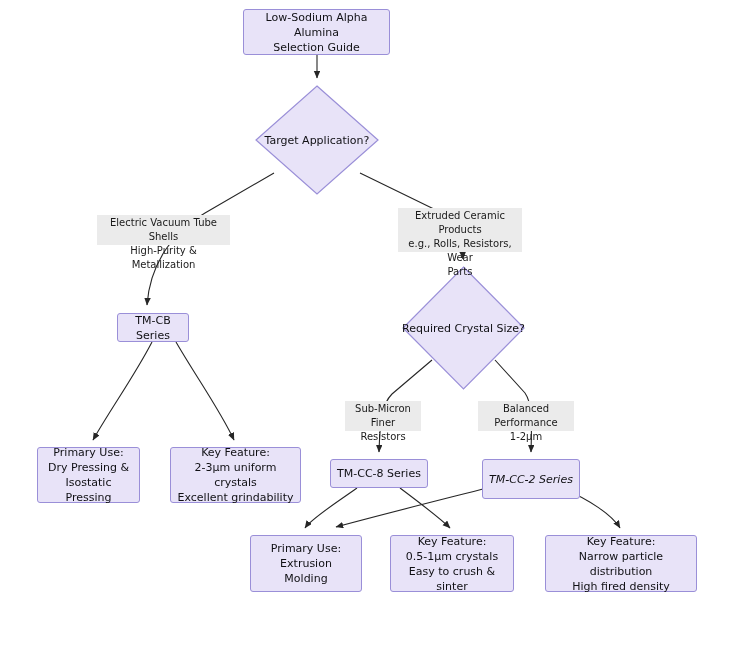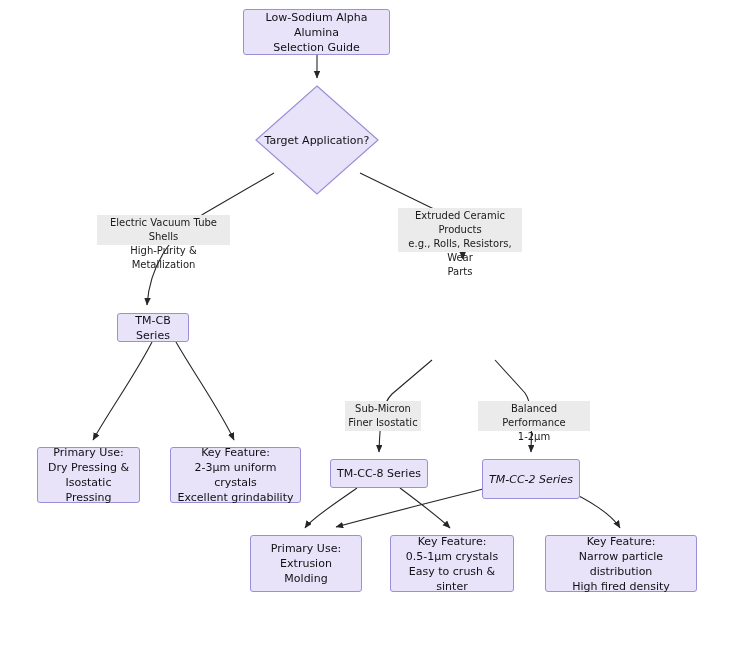--- a/index.html
+++ b/index.html
@@ -126,20 +126,26 @@
     <svg class="diamond-shape" viewBox="0 0 124 110" preserveAspectRatio="none">
       <polygon points="62,1 123,55 62,109 1,55" fill="#e8e3f8" stroke="#9a8fd8" stroke-width="1.2"></polygon>
     </svg>
     <div class="diamond-label">Target Application?</div>
   </div>
 
   <div class="node" style="left:117px; top:313px; width:72px; height:29px;">
     <span class="node-text">TM-CB Series</span>
   </div>
 
+  <div class="diamond-wrap" style="left:402px; top:266px; width:123px; height:124px;">
+    <svg class="diamond-shape" viewBox="0 0 123 124" preserveAspectRatio="none">
+      <polygon points="61.5,1 122,62 61.5,123 1,62" fill="#e8e3f8" stroke="#9a8fd8" stroke-width="1.2"></polygon>
+    </svg>
+    <div class="diamond-label">Required Crystal Size?</div>
+  </div>
 
   <div class="node" style="left:330px; top:459px; width:98px; height:29px;">
     <span class="node-text">TM-CC-8 Series</span>
   </div>
 
   <div class="node" style="left:482px; top:459px; width:98px; height:40px;font-style:italic;">
     <span class="node-text">TM-CC-2 Series</span>
   </div>
 
   <div class="node" style="left:37px; top:447px; width:103px; height:56px;">
@@ -172,18 +178,18 @@
   </div>
 
   <div class="edge-label" style="left:97px; top:215px; width:133px; height:30px;">Electric Vacuum Tube Shells
 High-Purity &amp; Metallization</div>
 
   <div class="edge-label" style="left:398px; top:208px; width:124px; height:44px;">Extruded Ceramic Products
 e.g., Rolls, Resistors, Wear
 Parts</div>
 
   <div class="edge-label" style="left:345px; top:401px; width:76px; height:30px;">Sub-Micron
-Finer Isostatic</div>
+Finer Resistors</div>
 
-  <div class="edge-label" style="left:478px; top:401px; width:112px; height:30px;">Balanced Performance
+  <div class="edge-label" style="left:478px; top:401px; width:96px; height:30px;">Balanced Performance
 1-2µm</div>
 
 </div>
 
 </body></html>

